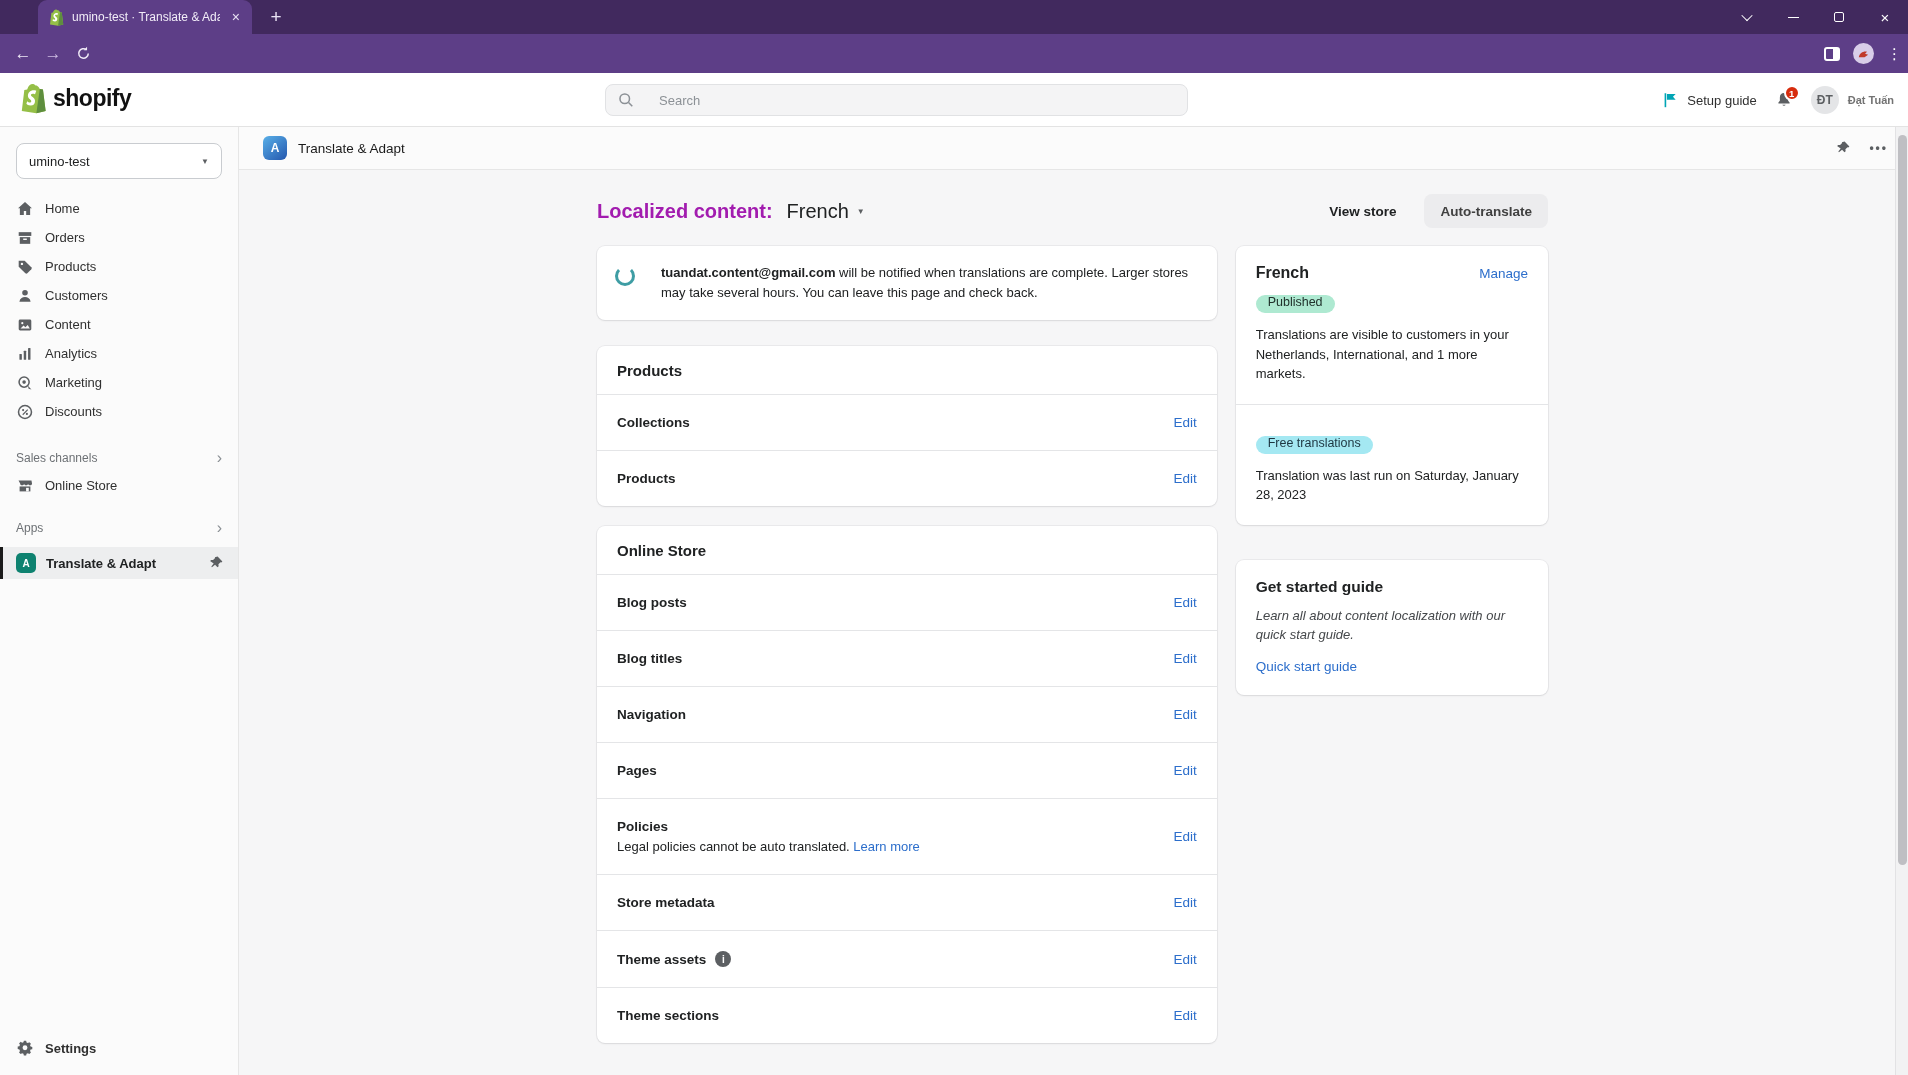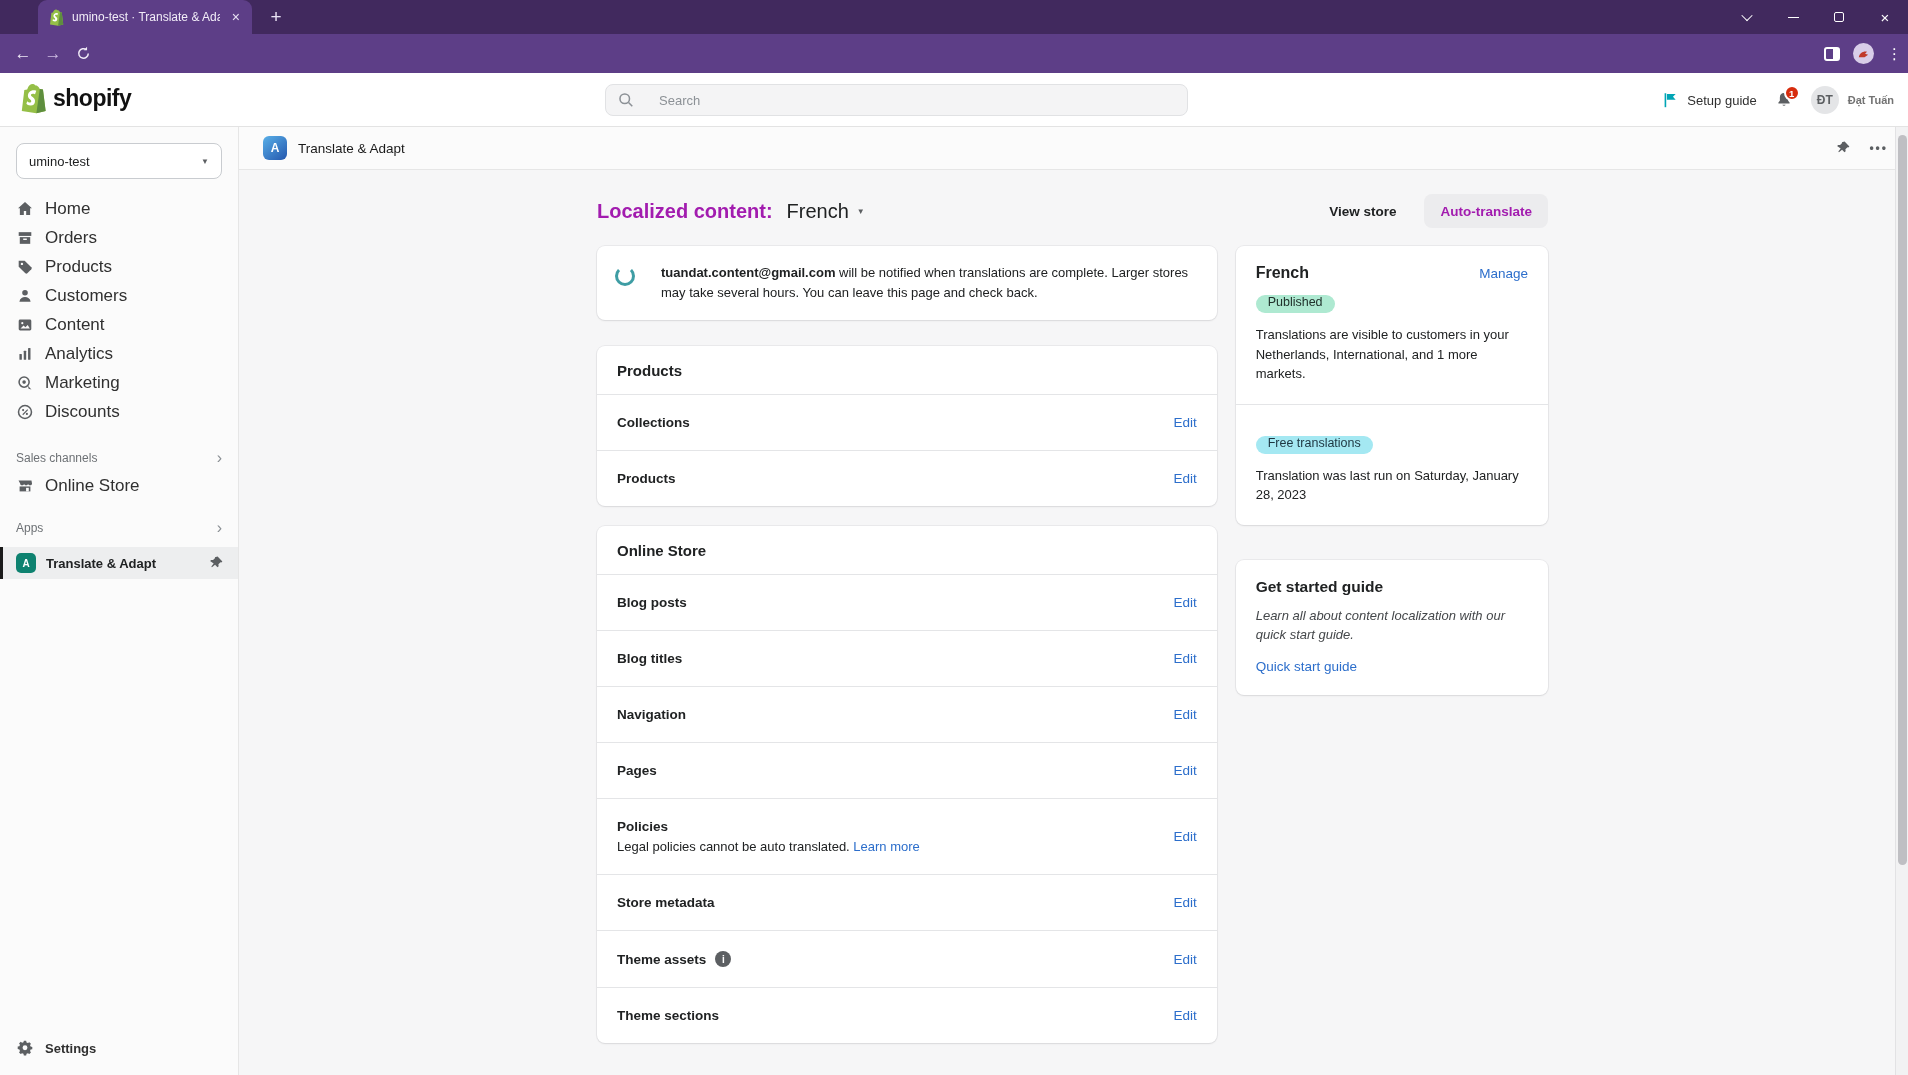--- a/index.html
+++ b/index.html
@@ -51,21 +51,21 @@
   .user { display:flex; align-items:center; gap:9px; }
   .user-avatar { width:28px; height:28px; border-radius:50%; background:#e4e5e7; color:#5c5f62; font-size:12px; font-weight:700; display:flex; align-items:center; justify-content:center; }
   .user-name { font-size:11px; font-weight:700; color:#737373; }
 
   
   .page { position:absolute; top:127px; left:0; right:0; bottom:0; }
   .sidebar { position:absolute; left:0; top:0; bottom:0; width:239px; background:#fbfbfb; border-right:1px solid #e6e6e6; z-index:10; }
   .store-selector { margin:16px 16px 0; height:36px; background:#fff; border:1px solid #c9ccd0; border-radius:8px; display:flex; align-items:center; justify-content:space-between; padding:0 12px; font-size:13px; font-weight:500; color:#202223; }
   .caret { font-size:8px; color:#5c5f62; }
   .nav-list { margin-top:15px; }
-  .nav-item { height:29px; display:flex; align-items:center; gap:11px; padding:0 16px; font-size:17px; font-weight:500; color:#303030; cursor:default; }
+  .nav-item { height:29px; display:flex; align-items:center; gap:11px; padding:0 16px; font-size:13px; font-weight:500; color:#303030; cursor:default; }
   .side-header { margin-top:19px; height:26px; display:flex; align-items:center; justify-content:space-between; padding:0 16px; font-size:12px; color:#6d7175; }
   .side-header .chev-r { color:#8a8f94; font-size:16px; line-height:1; }
   .side-header.apps { margin-top:15px; }
   .app-row { margin-top:6px; height:32px; display:flex; align-items:center; gap:10px; padding:0 14px 0 13px; background:#edeeef; border-left:3px solid #1a1a1a; }
   .app-sq { width:20px; height:20px; border-radius:5px; background:#0e8270; color:#fff; font-size:10px; font-weight:700; display:flex; align-items:center; justify-content:center; }
   .app-row .lbl { font-size:13px; font-weight:700; color:#202223; flex:1; }
   .pin-ic svg { width:16px; height:16px; fill:#5c5f62; }
   .settings-row { position:absolute; bottom:12px; left:0; right:0; height:30px; display:flex; align-items:center; gap:11px; padding:0 16px; font-size:13px; font-weight:600; color:#303030; }
 
   .appbar { position:absolute; left:239px; right:0; top:0; height:43px; background:#fbfbfb; border-bottom:1px solid #e6e6e6; display:flex; align-items:center; gap:11px; padding:0 20px 0 24px; z-index:5; }
@@ -74,21 +74,21 @@
   .appbar-right { margin-left:auto; display:flex; align-items:center; gap:18px; }
   .dots-h { color:#5c5f62; font-weight:700; letter-spacing:2px; font-size:12px; }
 
   .main { position:absolute; left:239px; right:0; top:43px; bottom:0; overflow:hidden; }
   .main-inner { position:absolute; left:358px; top:0; width:951px; }
   .head-row { margin-top:20px; height:42px; display:flex; align-items:center; }
   .head-row h1 { font-size:20px; font-weight:600; color:#a21caf; }
   .lang-select { margin-left:14px; font-size:20px; font-weight:400; color:#202223; display:flex; align-items:center; gap:8px; }
   .head-spacer { flex:1; }
   .view-store { font-size:13.5px; font-weight:600; color:#202223; }
-  .btn-disabled { margin-left:28px; height:34px; padding:0 16px; border-radius:8px; background:#ececee; color:#a21caf; font-size:13.5px; font-weight:600; border:0; display:flex; align-items:center; font-family:inherit; }
+  .btn-disabled { margin-left:28px; height:34px; padding:0 16px; border-radius:8px; background:#ececee; color:#404040; font-size:13.5px; font-weight:600; border:0; display:flex; align-items:center; font-family:inherit; }
 
   .cols { display:flex; gap:19px; margin-top:14px; align-items:flex-start; }
   .col-left { width:621px; }
   .col-right { width:313px; }
   .card { background:#fff; border-radius:8px; box-shadow:0 0 0 1px rgba(22,29,37,.05), 0 1px 2px rgba(0,0,0,.08); }
 
   .banner { display:flex; gap:26px; padding:17px 18px; margin-bottom:26px; }
   .spinner { width:20px; height:20px; border-radius:50%; border:3px solid #3e9da4; border-top-color:transparent; margin-top:3px; flex:0 0 auto; animation:spin 1.1s linear infinite; }
   @keyframes spin { to { transform:rotate(360deg);} }
   .banner-text { font-size:13px; line-height:1.55; color:#202223; }

